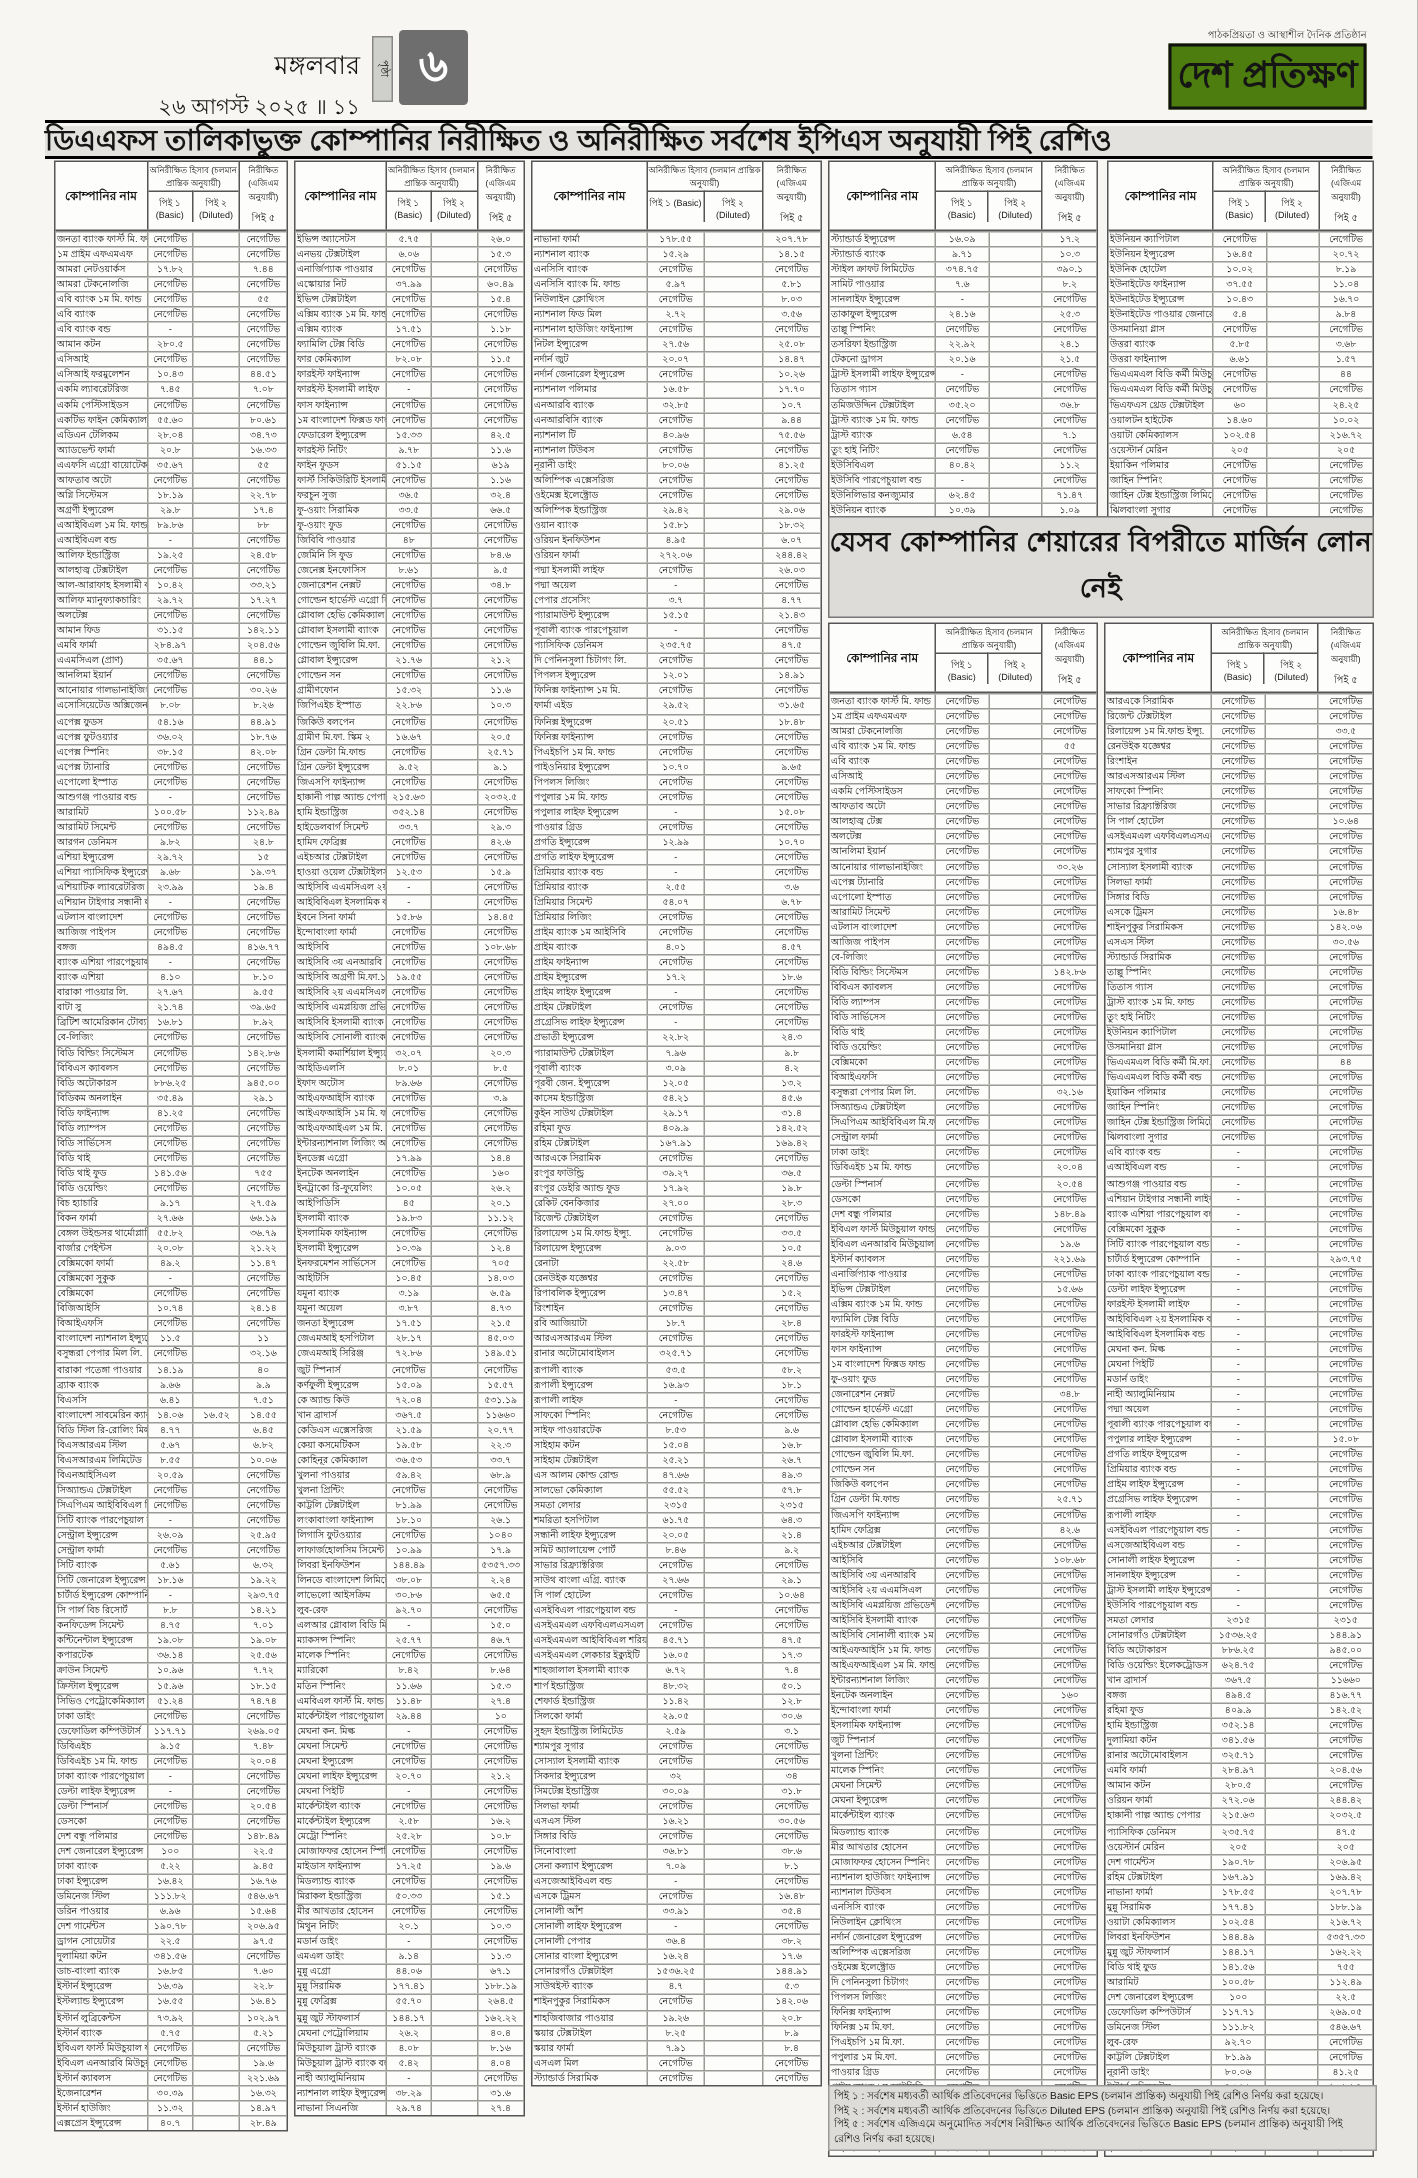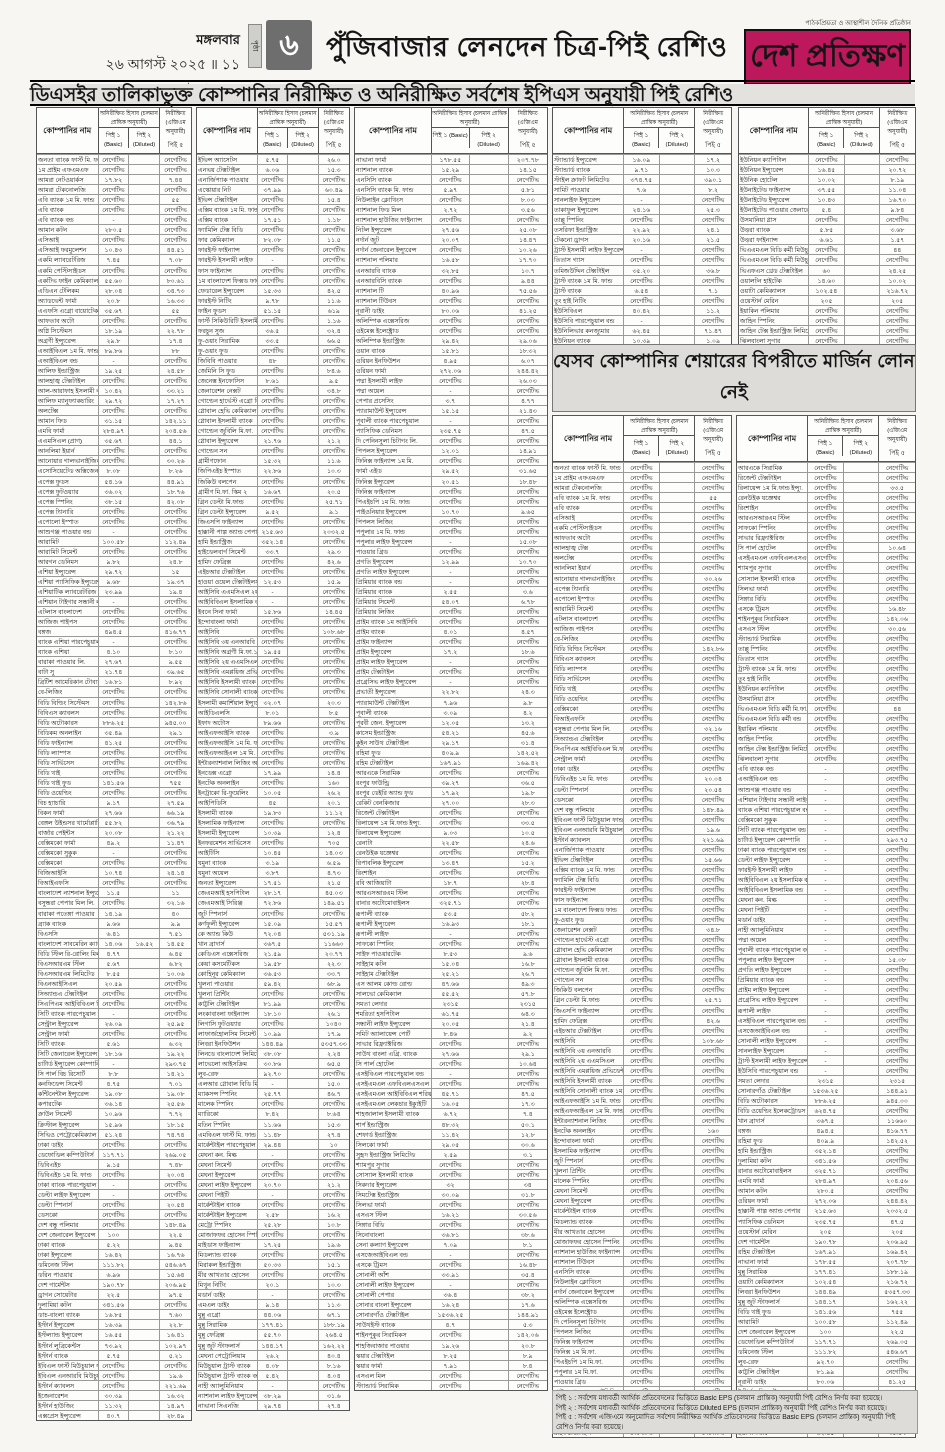--- a/index.html
+++ b/index.html
@@ -5,30 +5,30 @@
   * { margin:0; padding:0; box-sizing:border-box; }
   html,body { background:#888; }
   .page {
     position:relative; width:945px; height:1452px; margin:0 auto;
     background:#f7f6f2; color:#151515; overflow:hidden;
     font-family:"Liberation Sans", sans-serif;
   }
   
   .masthead { position:absolute; left:30px; top:8px; width:885px; height:72px; }
   .dateblock { position:absolute; left:60px; top:22px; width:150px; text-align:right; }
-  .day { font-size:13px; font-weight:bold; }
+  .day { font-size:17px; font-weight:normal; }
   .date { font-size:14px; margin-top:2px; }
   .pageword { position:absolute; left:218px; top:16px; width:14px; height:44px; background:#cfcfcb;
     font-size:7px; writing-mode:vertical-rl; text-align:center; border:1px solid #888; }
   .pagenumbox { position:absolute; left:236px; top:12px; width:46px; height:50px; background:#6e6e6e;
     color:#fff; font-size:30px; font-weight:bold; text-align:center; line-height:50px; border-radius:3px; }
   .title { position:absolute; left:296px; top:18px; font-size:27px; font-weight:bold; letter-spacing:0.5px; }
   .brandwrap { position:absolute; right:4px; top:10px; text-align:right; }
   .brand-tagline { font-size:6.5px; color:#333; }
-  .brand { font-size:31px; font-weight:bold; border:2px solid #111; padding:0 4px; background:#be185d; }
+  .brand { font-size:24px; font-weight:bold; border:2px solid #111; padding:0 4px; background:#4d7c0f; }
   .mastrule { position:absolute; left:30px; top:80px; width:885px; height:0; border-top:2px solid #000; }
   
   .headline { position:absolute; left:30px; top:84px; width:885px; height:22px;
     background:#e3e2de; border-bottom:2px solid #000; font-size:19px; font-weight:bold; line-height:21px; }
   
   .tcol { position:absolute; top:107px; }
   .ptable { width:100%; border:1px solid #555; background:#fdfdfb; }
   .thead .hrow1 { display:flex; border-bottom:1px solid #555; }
   .h-name { width:40%; border-right:1px solid #555; display:flex; align-items:center; justify-content:center;
     font-size:8px; font-weight:bold; text-align:center; }
@@ -60,29 +60,28 @@
 
 <div class="page">
 
   <div class="masthead">
     <div class="dateblock">
       <div class="day">মঙ্গলবার</div>
       <div class="date">২৬ আগস্ট ২০২৫ ॥ ১১ ভাদ্র ১৪৩২</div>
     </div>
     <div class="pageword">পৃষ্ঠা</div>
     <div class="pagenumbox">৬</div>
-    <div class="title">পুঁজিবাজার লেনদেন চিত্র-পিই রেশিও</div>
     <div class="brandwrap">
       <div class="brand-tagline">পাঠকপ্রিয়তা ও আস্থাশীল দৈনিক প্রতিষ্ঠান</div>
       <div class="brand">দেশ প্রতিক্ষণ</div>
     </div>
   </div>
   <div class="mastrule"></div>
 
-  <div class="headline">ডিএসইর তালিকাভুক্ত কোম্পানির নিরীক্ষিত ও অনিরীক্ষিত সর্বশেষ ইপিএস অনুযায়ী পিই রেশিও</div>
+  <div class="headline">ডিএএফস তালিকাভুক্ত কোম্পানির নিরীক্ষিত ও অনিরীক্ষিত সর্বশেষ ইপিএস অনুযায়ী পিই রেশিও</div>
 
   <div class="tcol" style="left:36px; width:156px;">
       <div class="ptable">
         <div class="thead">
           <div class="hrow1">
             <div class="h-name">কোম্পানির নাম</div>
             <div class="h-unaud">অনিরীক্ষিত হিসাব (চলমান প্রান্তিক অনুযায়ী)<div class="hsub">
                 <div class="h-pe h-pe1">পিই ১ (Basic)</div>
                 <div class="h-pe h-pe2">পিই ২ (Diluted)</div>
               </div></div>

